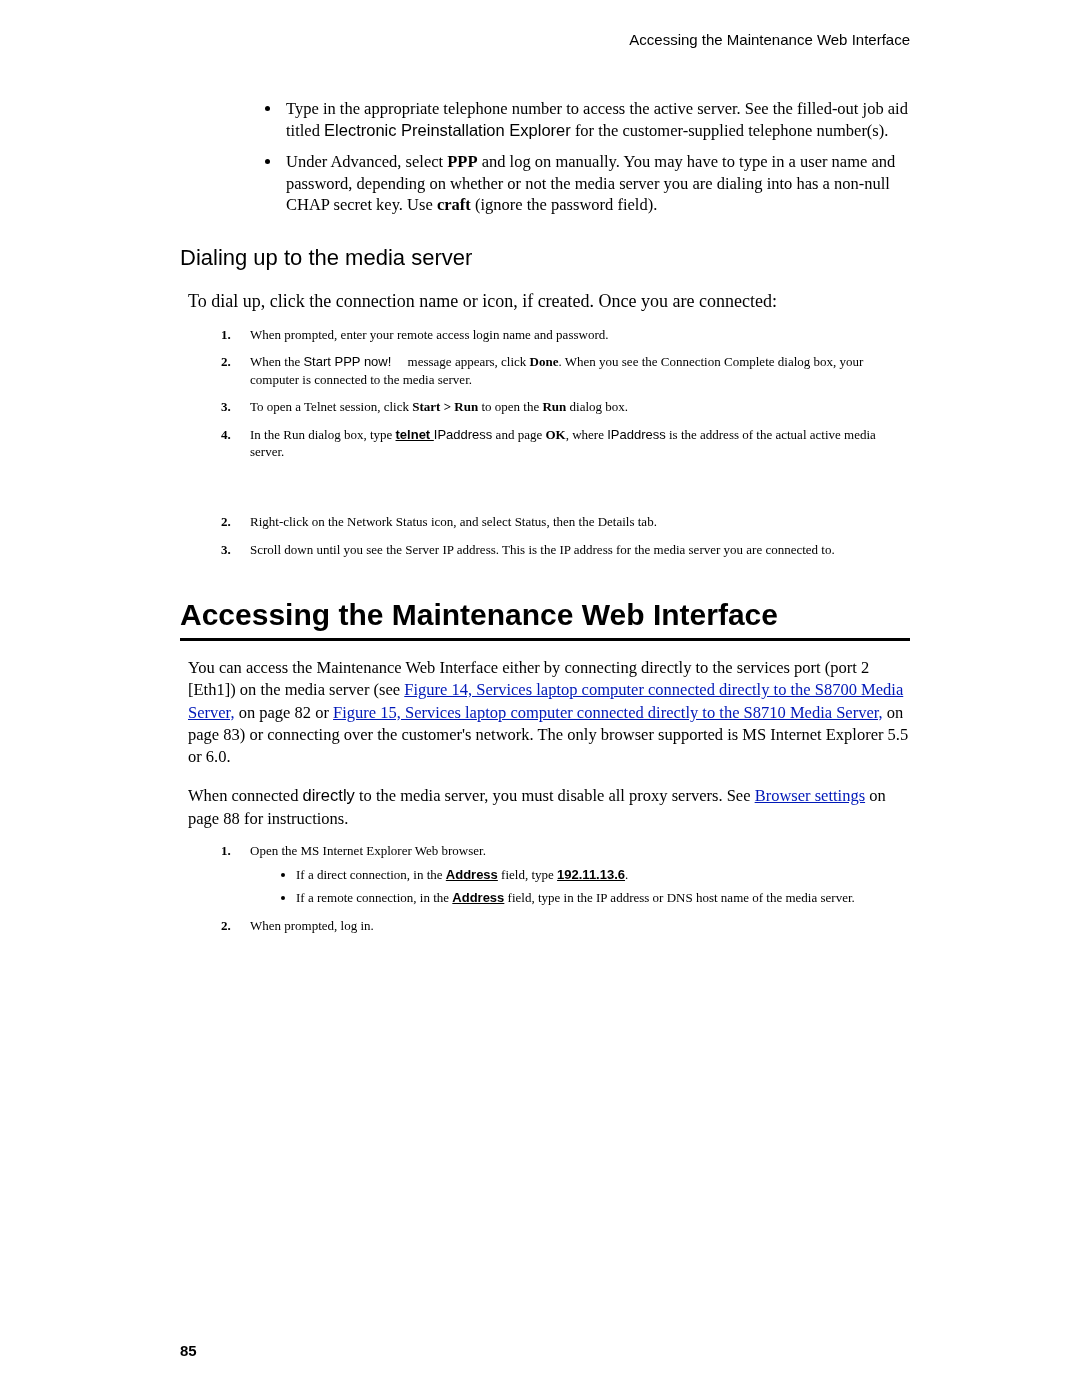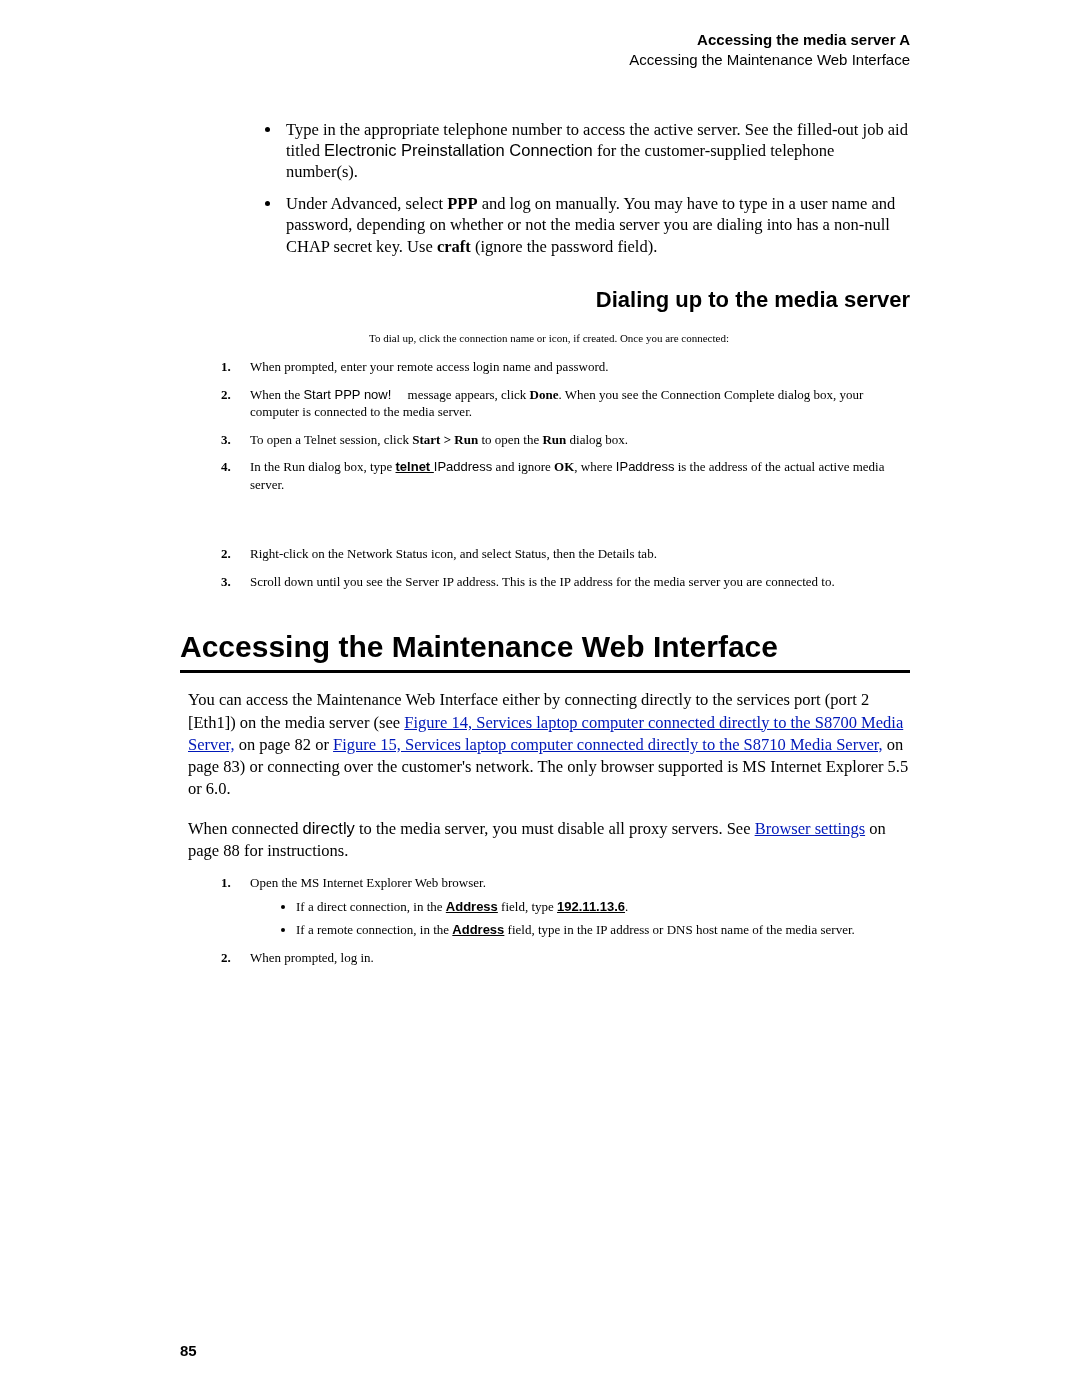--- a/index.html
+++ b/index.html
@@ -45,30 +45,28 @@
     list-style: disc;
     margin: 6px 0 6px 0;
     padding-left: 46px;
   }
   ul.sub-bullets li { margin-bottom: 6px; }
   .bold { font-weight: bold; }
   .sans { font-family: Arial, Helvetica, sans-serif; }
   .sansb { font-family: Arial, Helvetica, sans-serif; font-weight: bold; text-decoration: underline; }
   h2.section {
     font-family: Arial, Helvetica, sans-serif;
-    font-weight: bold;
+    font-weight: normal;
     font-size: 22px;
     margin: 30px 0 18px 0;
-    text-align: right;
   }
   .intro {
-    font-size: 11px;
+    font-size: 18px;
     line-height: 1.35;
     margin: 0 0 12px 8px;
-    text-align: center;
   }
   ol.numlist {
     margin: 0 0 18px 0;
     padding-left: 54px;
     font-size: 13px;
     line-height: 1.35;
   }
   ol.numlist > li {
     padding-left: 16px;
     margin-bottom: 10px;
@@ -107,46 +105,45 @@
   }
   .footer .ftext { line-height: 1.4; }
   .big-gap { height: 34px; }
 </style>
 </head>
 <body>
 
 <div class="page">
 
   <div class="header">
-    <div class="h1">Accessing the media server A</div>
     <div class="h2">Accessing the Maintenance Web Interface</div>
   </div>
 
   <ul class="bullets">
     <li>
-      <span>Type in the appropriate telephone number to access the active server. See the filled-out job aid titled </span><span class="sans">Electronic Preinstallation Connection</span><span> for the customer-supplied telephone number(s).</span>
+      <span>Type in the appropriate telephone number to access the active server. See the filled-out job aid titled </span><span class="sans">Electronic Preinstallation Explorer</span><span> for the customer-supplied telephone number(s).</span>
     </li>
     <li>
       <span>Under Advanced, select </span><span class="bold">PPP</span><span> and log on manually. You may have to type in a user name and password, depending on whether or not the media server you are dialing into has a non-null CHAP secret key. Use </span><span class="bold">craft</span><span> (ignore the password field).</span>
     </li>
   </ul>
 
   <h2 class="section">Dialing up to the media server</h2>
   <p class="intro">To dial up, click the connection name or icon, if created. Once you are connected:</p>
 
   <ol class="numlist">
     <li><span>When prompted, enter your remote access login name and password.</span></li>
     <li>
       <span>When the </span><span class="sans">Start PPP now!</span>&nbsp;&nbsp;&nbsp;&nbsp;<span> message appears, click </span><span class="bold">Done</span><span>. When you see the Connection Complete dialog box, your computer is connected to the media server.</span>
     </li>
     <li>
       <span>To open a Telnet session, click </span><span class="bold">Start &gt; Run</span><span> to open the </span><span class="bold">Run</span><span> dialog box.</span>
     </li>
     <li>
-      <span>In the Run dialog box, type </span><span class="sansb">telnet </span><span class="sans">IPaddress</span><span> and ignore </span><span class="bold">OK</span><span>, where </span><span class="sans">IPaddress</span><span> is the address of the actual active media server.</span>
+      <span>In the Run dialog box, type </span><span class="sansb">telnet </span><span class="sans">IPaddress</span><span> and page </span><span class="bold">OK</span><span>, where </span><span class="sans">IPaddress</span><span> is the address of the actual active media server.</span>
     </li>
   </ol>
 
   <div class="big-gap"></div>
   <ol class="numlist" start="2">
     <li><span>Right-click on the Network Status icon, and select Status, then the Details tab.</span></li>
     <li><span>Scroll down until you see the Server IP address. This is the IP address for the media server you are connected to.</span></li>
   </ol>
 
   <h1 class="major">Accessing the Maintenance Web Interface</h1>

